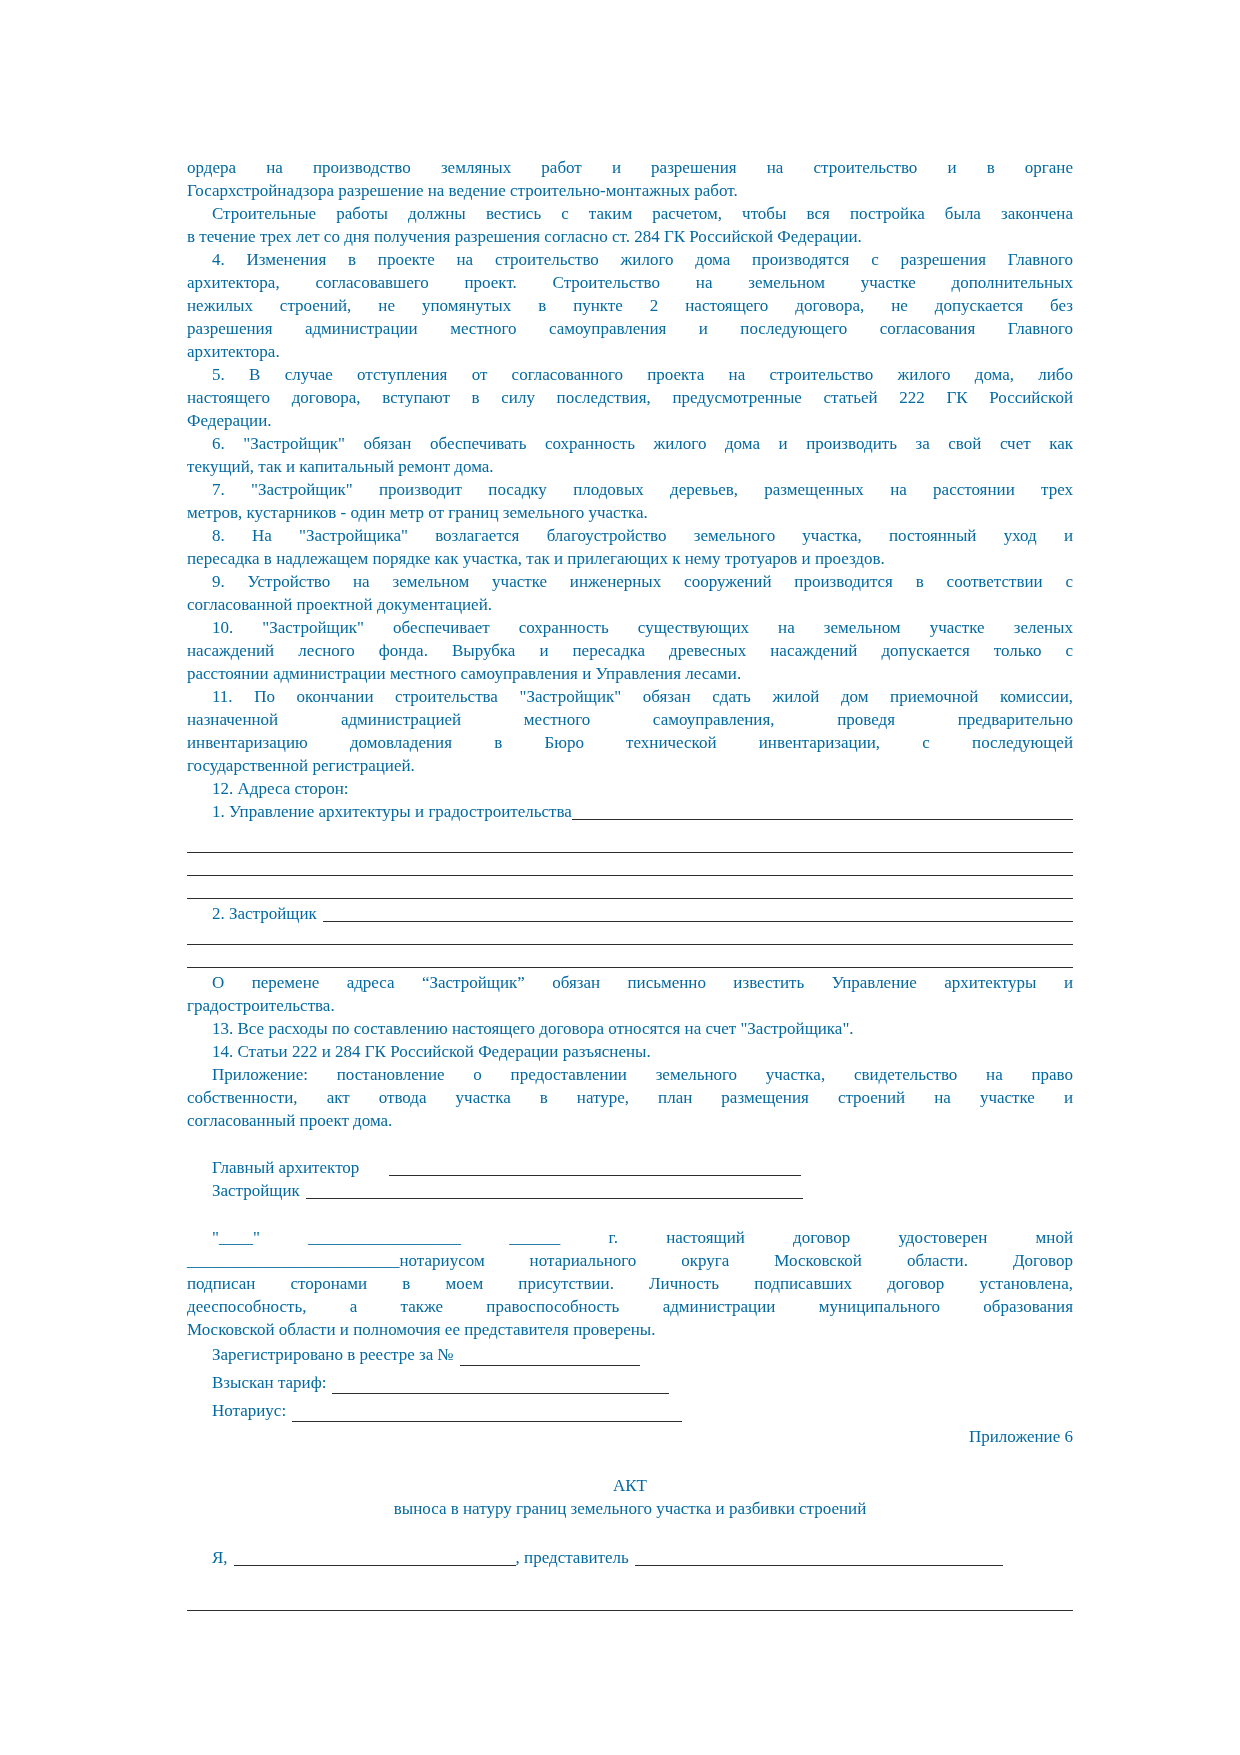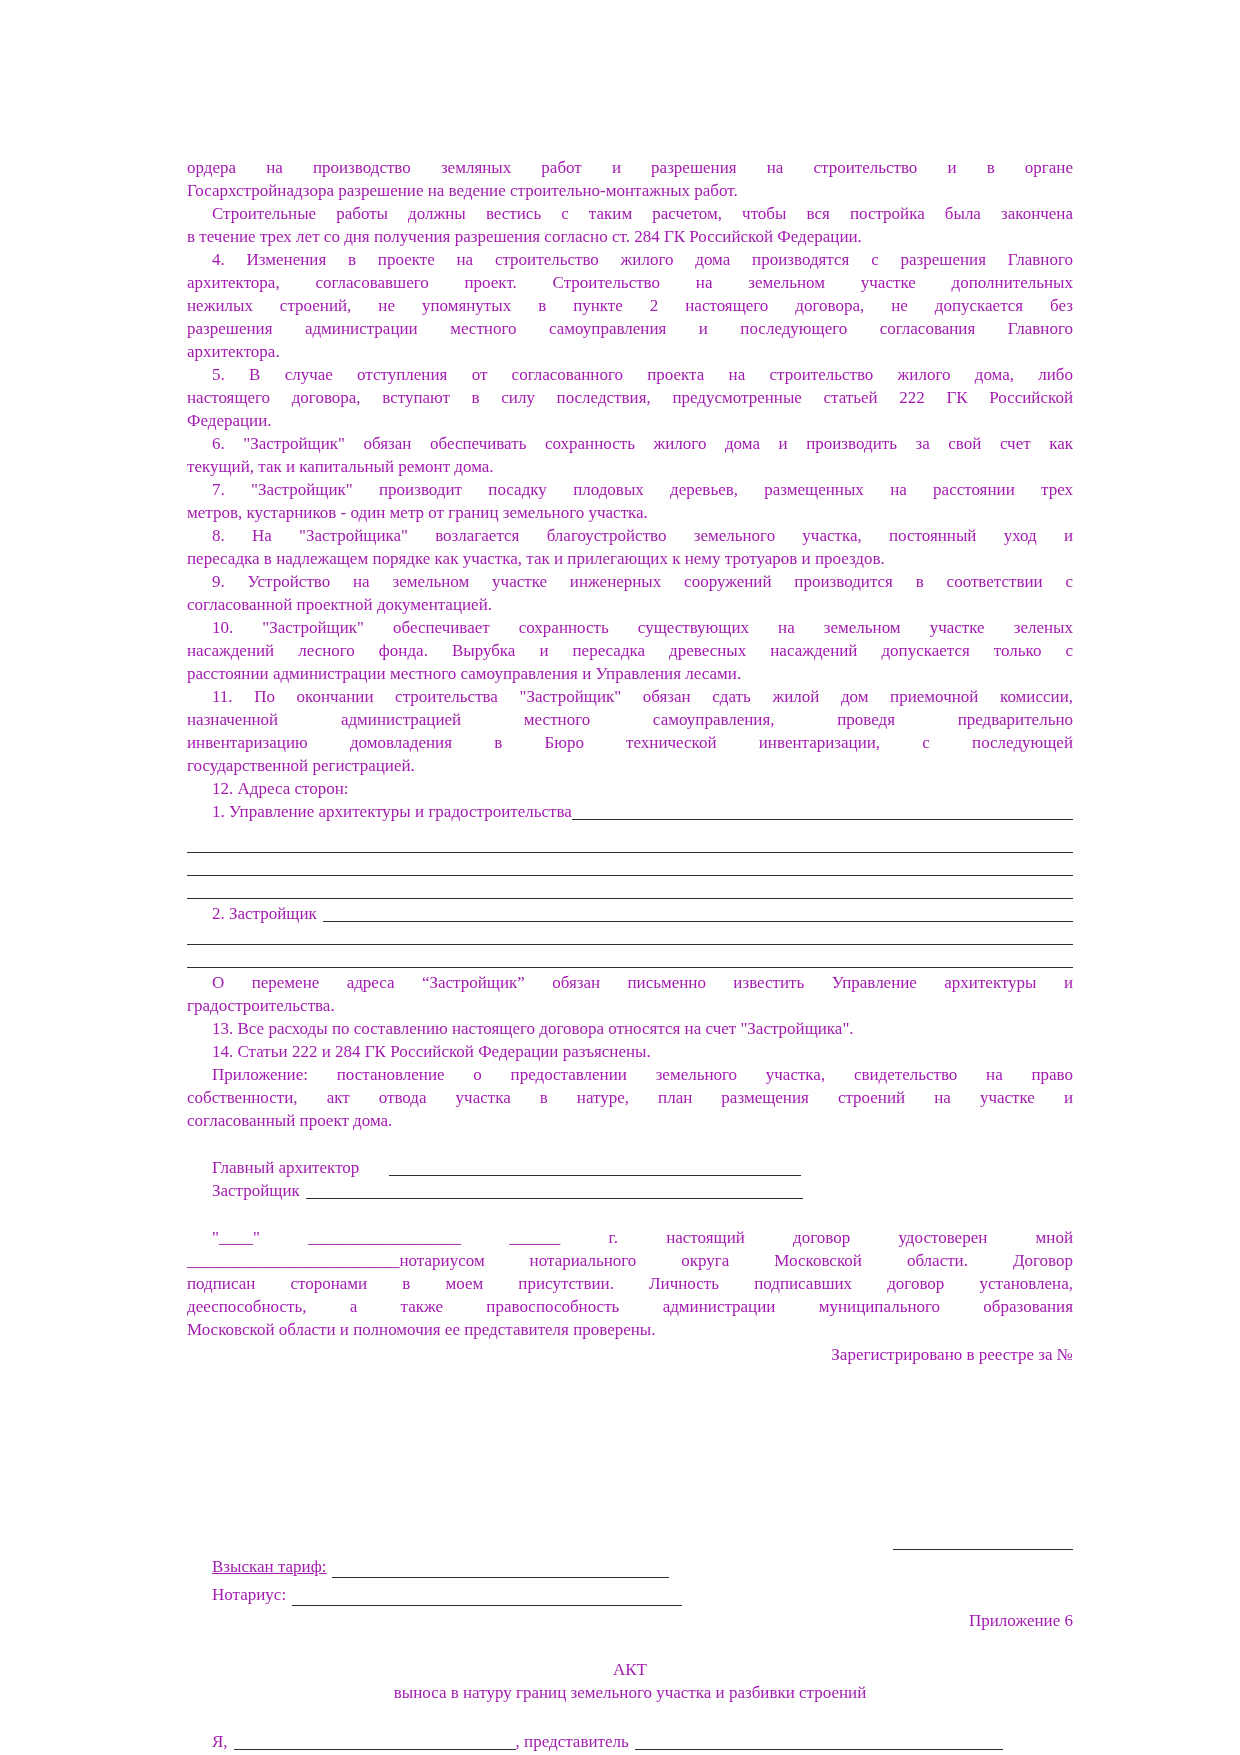--- a/index.html
+++ b/index.html
@@ -4,21 +4,21 @@
 <style>
   html,body { margin:0; padding:0; background:#ffffff; }
   .page {
     position:relative;
     width:1240px;
     height:1755px;
     background:#ffffff;
     font-family:"Liberation Serif","DejaVu Serif",serif;
     font-size:17px;
     line-height:23px;
-    color:#a21caf;
+    color:#0369a1;
     overflow:hidden;
   }
   .content {
     position:absolute;
     left:187px;
     right:167px;
     top:156px;
   }
   .line { min-height:23px; }
   .ind { padding-left:25px; }
@@ -106,25 +106,25 @@
       </div>
       <div class="line l ind row">
         <span class="t">Застройщик</span>
         <span class="f g" style="width: 497px; flex: 0 0 497px;"></span>
       </div>
       <div class="line j ind" style="margin-top: 24px;">"____" __________________ ______ г. настоящий договор удостоверен мной</div>
       <div class="line j">_________________________нотариусом нотариального округа Московской области. Договор</div>
       <div class="line j">подписан сторонами в моем присутствии. Личность подписавших договор установлена,</div>
       <div class="line j">дееспособность, а также правоспособность администрации муниципального образования</div>
       <div class="line l">Московской области и полномочия ее представителя проверены.</div>
-      <div class="line l ind row" style="line-height: 28px; flex-direction: column;">
+      <div class="line l ind row" style="line-height: 28px;">
         <span class="t">Зарегистрировано в реестре за №</span>
         <span class="f g" style="width: 180px; flex: 0 0 180px;"></span>
       </div>
-      <div class="line l ind row" style="line-height: 28px; text-decoration: underline;">
+      <div class="line l ind row" style="line-height: 28px;">
         <span class="t">Взыскан тариф:</span>
         <span class="f g" style="width: 337px; flex: 0 0 337px;"></span>
       </div>
       <div class="line l ind row" style="line-height: 28px;">
         <span class="t">Нотариус:</span>
         <span class="f g" style="width: 390px; flex: 0 0 390px;"></span>
       </div>
       <div class="line r" style="">Приложение 6</div>
       <div class="line cb" style="margin-top: 26px;">АКТ</div>
       <div class="line cb">выноса в натуру границ земельного участка и разбивки строений</div>

